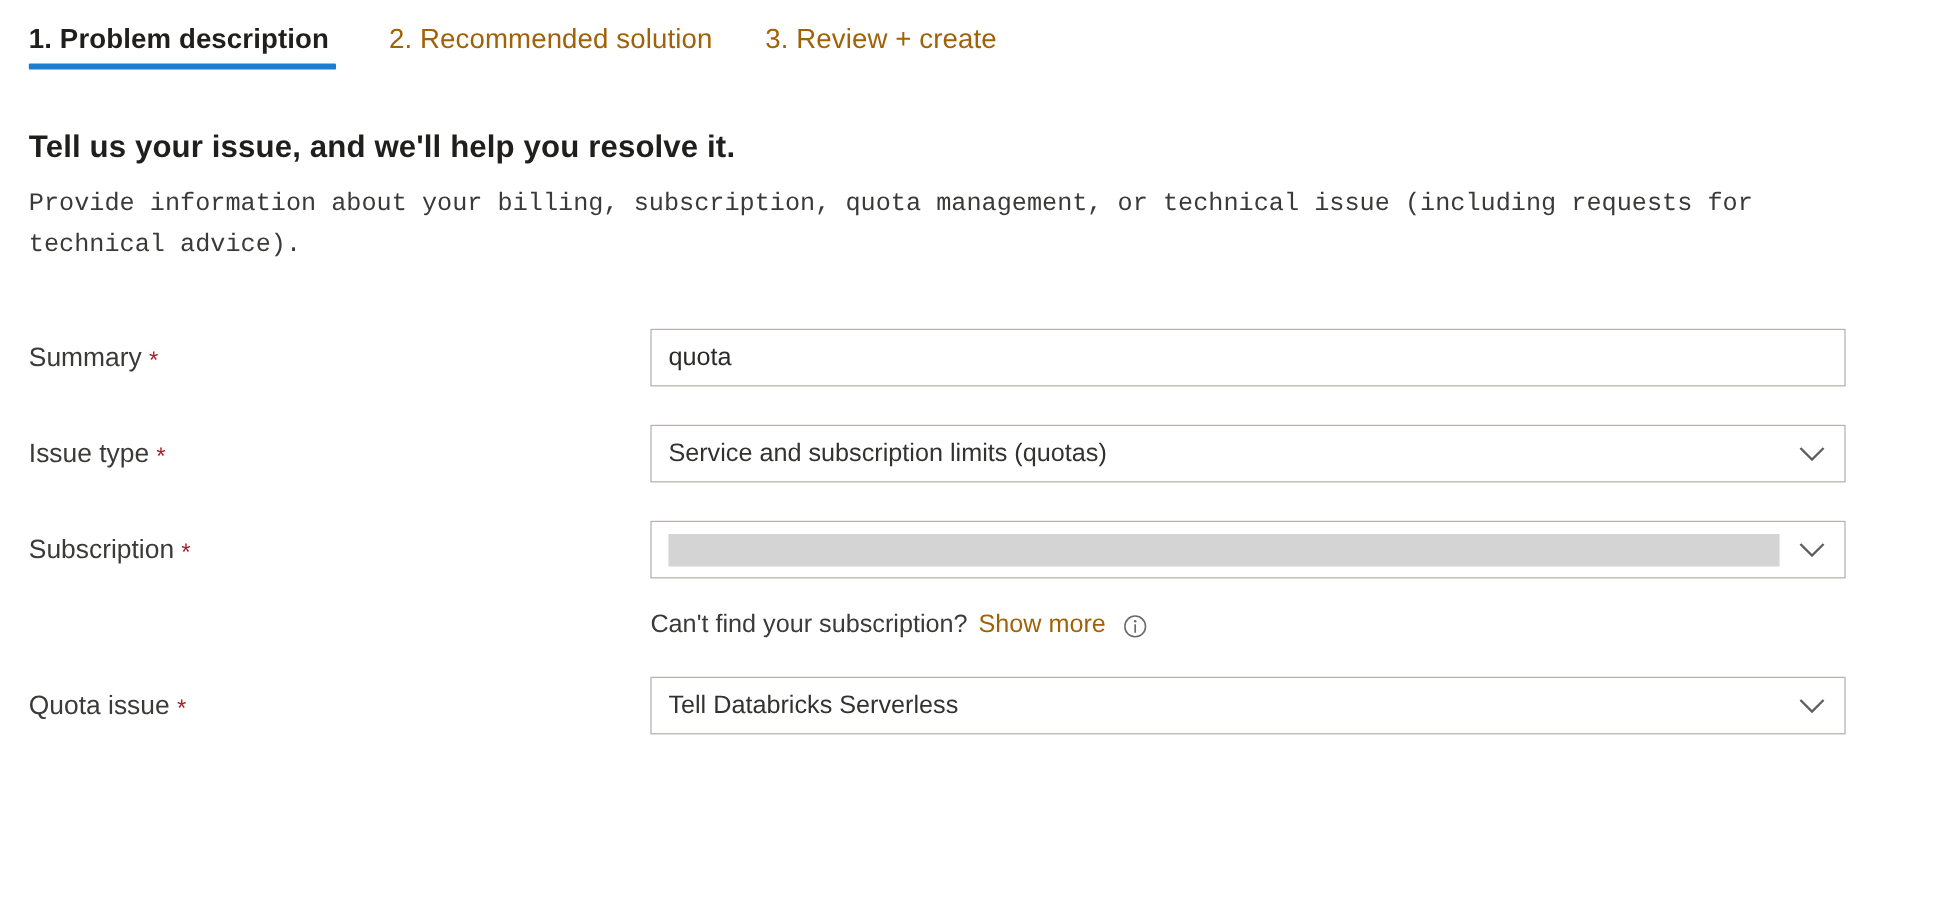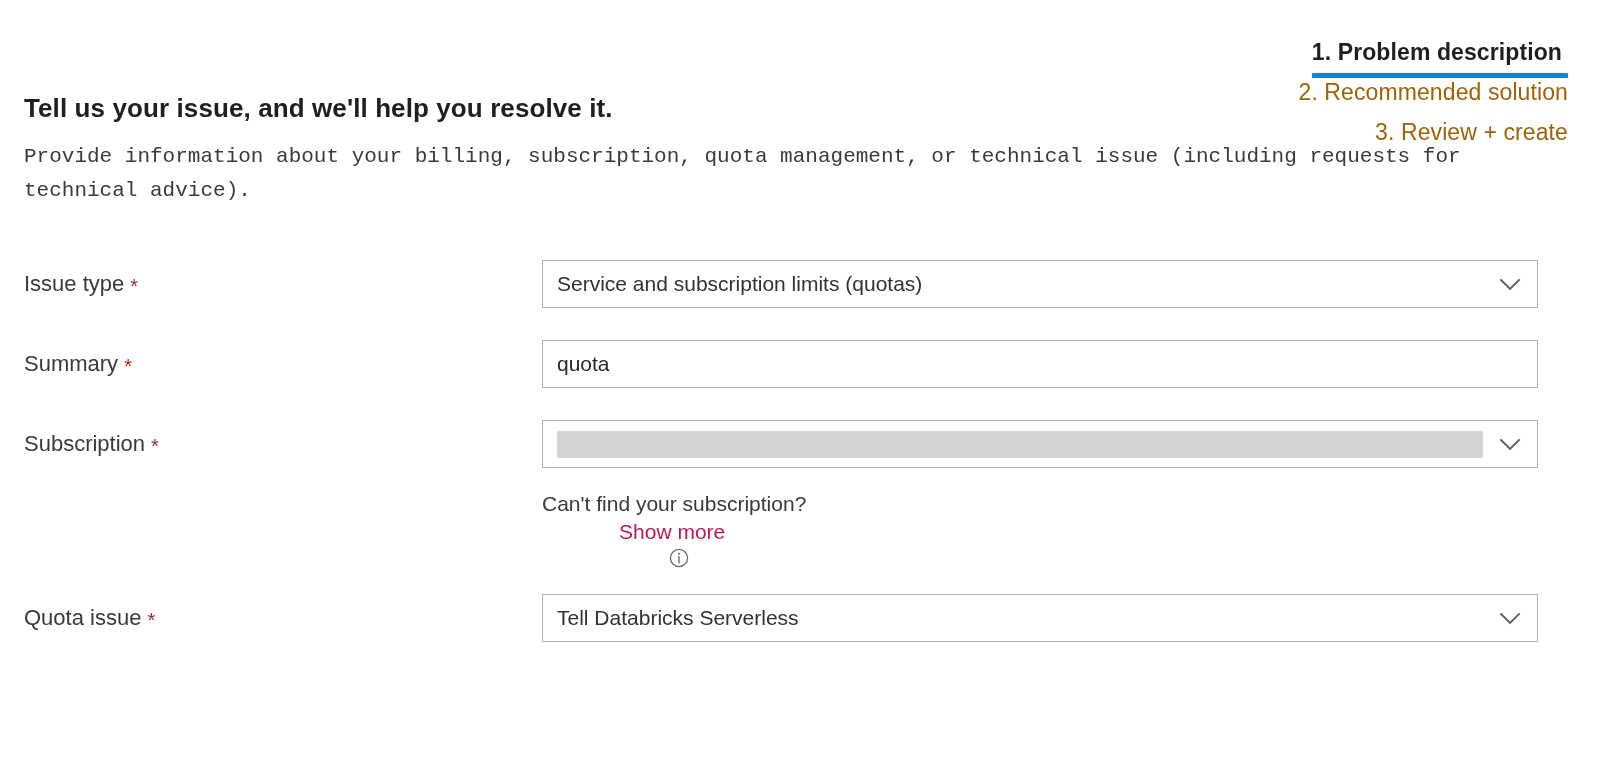--- a/index.html
+++ b/index.html
@@ -24,21 +24,20 @@
   }
 
   
   .tabs {
     display: flex;
     align-items: flex-end;
     gap: 0;
     padding-top: 38px;
     height: 58px;
     box-sizing: border-box;
-    flex-direction: column;
   }
   .tab {
     position: relative;
     font-size: 23px;
     line-height: 28px;
     padding: 0 28px 12px 0;
     white-space: nowrap;
     cursor: pointer;
     letter-spacing: 0.1px;
   }
@@ -59,21 +58,21 @@
     left: 0;
     right: 28px;
     bottom: 0;
     height: 5px;
     background: #1b7fd1;
     border-radius: 1px;
   }
 
   
   .headline {
-    margin: 34px 0 0 0;
+    margin: 48px 0 0 0;
     font-size: 26px;
     line-height: 32px;
     font-weight: 700;
     color: #201f1e;
     letter-spacing: 0.1px;
   }
   .subtext {
     margin: 16px 0 0 0;
     font-size: 21px;
     line-height: 34px;
@@ -167,25 +166,24 @@
   .helper-spacer {
     width: 518px;
     flex: 0 0 518px;
   }
   .helper-line {
     display: flex;
     align-items: center;
     font-size: 21px;
     line-height: 28px;
     color: #3b3a39;
-    flex-direction: column;
   }
   .helper-text { margin-right: 9px; }
   .helper-link {
-    color: #be185d;
+    color: #a16207;
     cursor: pointer;
     margin-right: 13px;
   }
   .info-icon {
     display: inline-flex;
     width: 22px;
     height: 22px;
     position: relative;
     top: 1px;
   }
@@ -205,41 +203,41 @@
     </div>
     <div class="tab inactive">
       <span>3. Review + create</span>
     </div>
   </div>
 
   <h1 class="headline">Tell us your issue, and we'll help you resolve it.</h1>
   <p class="subtext">Provide information about your billing, subscription, quota management, or technical issue (including requests for technical advice).</p>
 
   <div class="form">
+
+    <div class="form-row">
+      <div class="field-label">
+        <span>Summary</span><span class="req">*</span>
+      </div>
+      <div class="control textinput">
+        <span class="control-value">quota</span>
+      </div>
+    </div>
 
     <div class="form-row">
       <div class="field-label">
         <span>Issue type</span><span class="req">*</span>
       </div>
       <div class="control select">
         <span class="control-value">Service and subscription limits (quotas)</span>
         <span class="chevron">
           <svg viewBox="0 0 26 26" width="26" height="26" aria-hidden="true">
             <path d="M4 9 L13 18 L22 9" fill="none" stroke="#605e5c" stroke-width="1.9" stroke-linecap="square"></path>
           </svg>
         </span>
-      </div>
-    </div>
-
-    <div class="form-row">
-      <div class="field-label">
-        <span>Summary</span><span class="req">*</span>
-      </div>
-      <div class="control textinput">
-        <span class="control-value">quota</span>
       </div>
     </div>
 
     <div class="form-row">
       <div class="field-label">
         <span>Subscription</span><span class="req">*</span>
       </div>
       <div class="control select">
         <span class="redacted"></span>
         <span class="chevron">

